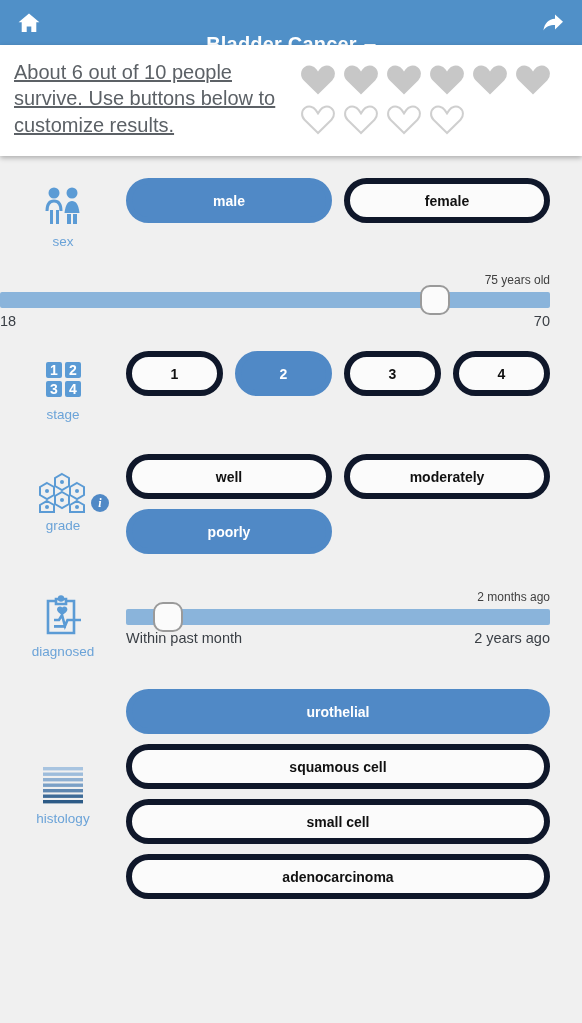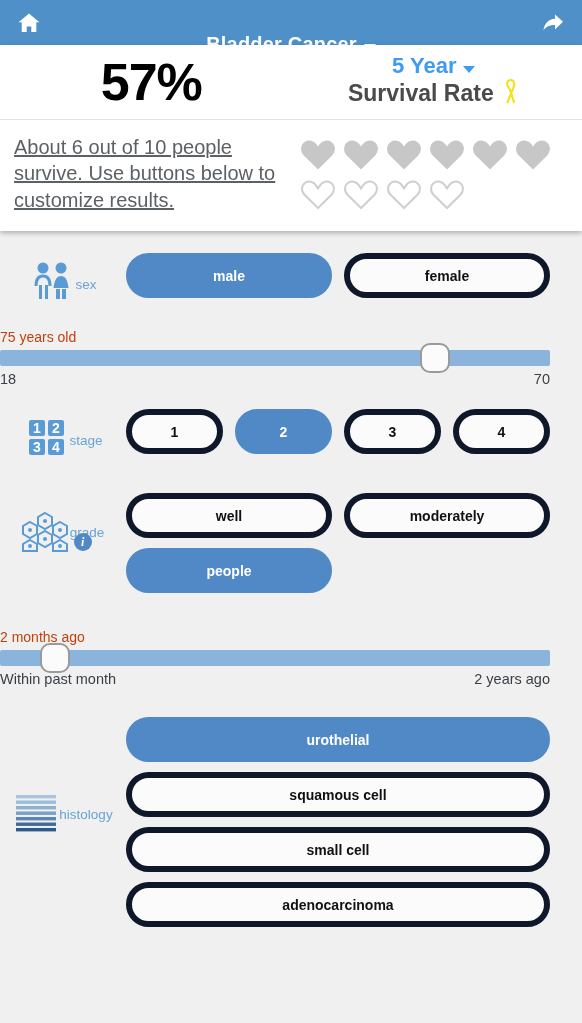--- a/index.html
+++ b/index.html
@@ -56,42 +56,42 @@
   }
   .desc-row { display: flex; align-items: center; padding: 14px 18px 18px 14px; }
   .desc-text { width: 52%; color: #5c6166; font-size: 20px; line-height: 1.32; text-decoration: underline; }
   .hearts { flex: 1; display: flex; flex-wrap: wrap; width: 215px; gap: 6px 7px; }
   .heart { width: 36px; height: 34px; }
 
   
   .body { padding-top: 22px; }
   .row { display: flex; align-items: flex-start; padding: 0 32px 0 0; margin-bottom: 22px; }
   .row-icon {
-    width: 126px; min-width: 126px; display: flex; flex-direction: row;
+    width: 126px; min-width: 126px; display: flex; flex-direction: column;
     align-items: center; justify-content: center; padding-top: 6px;
   }
   .row-icon .glyph { height: 46px; display: flex; align-items: center; justify-content: center; position: relative; }
   .row-icon .caption {
     color: #6ba3d8; font-size: 13.5px; margin-top: 4px; font-weight: normal;
   }
   .row-content { flex: 1; display: flex; flex-wrap: wrap; gap: 10px 12px; }
 
   .opt {
     flex: 1 1 0; min-width: 0; height: 45px; border-radius: 23px;
     border: 6px solid #0f172a; background: #fbfbfb; color: #111;
     font-size: 14px; font-weight: bold; font-family: "Liberation Sans", sans-serif;
     display: flex; align-items: center; justify-content: center; cursor: pointer;
   }
   .opt.selected { background: #5089c6; border-color: #5089c6; color: #fff; }
   .opt.full { flex: 0 0 100%; }
   .opt.half { flex: 0 0 calc(50% - 6px); }
 
   
   .slider-wrap { flex: 1; padding-top: 2px; }
-  .slider-value { text-align: left; font-size: 14px; color: #c2410c; margin-bottom: 5px; }
+  .slider-value { text-align: right; font-size: 12px; color: #404040; margin-bottom: 5px; }
   .track {
     position: relative; height: 16px; background: #8ab4db; border-radius: 2px;
   }
   .thumb {
     position: absolute; top: -7px; width: 30px; height: 30px;
     background: #fbfbfb; border: 2px solid #9a9a9a; border-radius: 10px;
     transform: translateX(-50%); cursor: pointer;
   }
   .slider-ends { display: flex; justify-content: space-between; font-size: 14.5px; color: #3a3f45; margin-top: 5px; }
 
@@ -119,39 +119,20 @@
       <span class="caret"><i class="caret-down"></i></span>
     </div>
     <div class="hdr-icon">
       <svg width="26" height="24" viewBox="0 0 26 24" aria-hidden="true">
         <path fill="#ffffff" d="M15 3.5v4.2C8.5 8.1 4.6 12 3.4 19.5c2.6-3.7 6.1-5.4 11.6-5.4v4.3l8-7.6z"></path>
       </svg>
     </div>
   </div>
 
   <div class="card">
-    <div class="result-row">
-      <div class="pct">57%</div>
-      <div class="rate-block">
-        <div>
-          <span class="rate-period">
-            <span>5 Year</span>
-            <span><i class="caret-down"></i></span>
-          </span>
-        </div>
-        <div class="rate-label">
-          <span>Survival Rate</span>
-          <span>
-            <svg width="18" height="26" viewBox="0 0 18 26" aria-hidden="true">
-              <path fill="none" stroke="#f5e119" stroke-width="2.1" d="M6.2 25 12.6 9.2C13.9 6.0 13.2 2.6 10.4 2.1 7.8 1.6 5.6 3.6 6.1 6.3c.4 2.1 1.6 3.6 2.9 5.4L13.2 25"></path>
-            </svg>
-          </span>
-        </div>
-      </div>
-    </div>
     <div class="desc-row">
       <div class="desc-text">About 6 out of 10 people survive. Use buttons below to customize results.</div>
       <div class="hearts">
         <span class="heart"><svg width="36" height="34" viewBox="0 0 36 34">
               <path fill="#c7c7c7" stroke="#c7c7c7" stroke-width="2" d="M18 31 4.5 17.8C1 14.3 1.3 8.6 5.2 5.8c3.4-2.4 8.2-1.2 10.4 2.1l2.4 3.5 2.4-3.5c2.2-3.3 7-4.5 10.4-2.1 3.9 2.8 4.2 8.5.7 12z"></path>
             </svg></span>
         <span class="heart"><svg width="36" height="34" viewBox="0 0 36 34">
               <path fill="#c7c7c7" stroke="#c7c7c7" stroke-width="2" d="M18 31 4.5 17.8C1 14.3 1.3 8.6 5.2 5.8c3.4-2.4 8.2-1.2 10.4 2.1l2.4 3.5 2.4-3.5c2.2-3.3 7-4.5 10.4-2.1 3.9 2.8 4.2 8.5.7 12z"></path>
             </svg></span>
         <span class="heart"><svg width="36" height="34" viewBox="0 0 36 34">
@@ -262,25 +243,40 @@
             <circle cx="8" cy="39" r="2" fill="#5b9bd5"></circle>
             <circle cx="38" cy="39" r="2" fill="#5b9bd5"></circle>
           </svg>
           <span class="info-badge">i</span>
         </div>
         <div class="caption">grade</div>
       </div>
       <div class="row-content">
         <div class="opt half">well</div>
         <div class="opt half">moderately</div>
-        <div class="opt half selected">people</div>
+        <div class="opt half selected">poorly</div>
       </div>
     </div>
 
     <div class="row" style="margin-top:34px;">
+      <div class="row-icon">
+        <div class="glyph">
+          <svg width="46" height="44" viewBox="0 0 46 44" aria-hidden="true">
+            <g fill="none" stroke="#5b9bd5" stroke-width="2.6">
+              <path d="M16 6H8v32h26V6h-8"></path>
+              <path d="M16 4h10v5H16z"></path>
+            </g>
+            <circle cx="21" cy="3.5" r="3.2" fill="#5b9bd5"></circle>
+            <path fill="#5b9bd5" d="M17 14.5c0-1.7 1.4-3 3-3 .9 0 1.7.4 2.2 1 .5-.6 1.3-1 2.2-1 1.6 0 3 1.3 3 3 0 2.6-5.2 5.6-5.2 5.6s-5.2-3-5.2-5.6z"></path>
+            <path fill="none" stroke="#5b9bd5" stroke-width="2.6" d="M14 25h5l3-5 3 11 2.5-6H41"></path>
+            <rect x="14" y="30" width="12" height="2.8" fill="#5b9bd5"></rect>
+          </svg>
+        </div>
+        <div class="caption">diagnosed</div>
+      </div>
       <div class="slider-wrap">
         <div class="slider-value">2 months ago</div>
         <div class="track">
           <div class="thumb" style="left:10%"></div>
         </div>
         <div class="slider-ends">
           <span>Within past month</span>
           <span>2 years ago</span>
         </div>
       </div>

